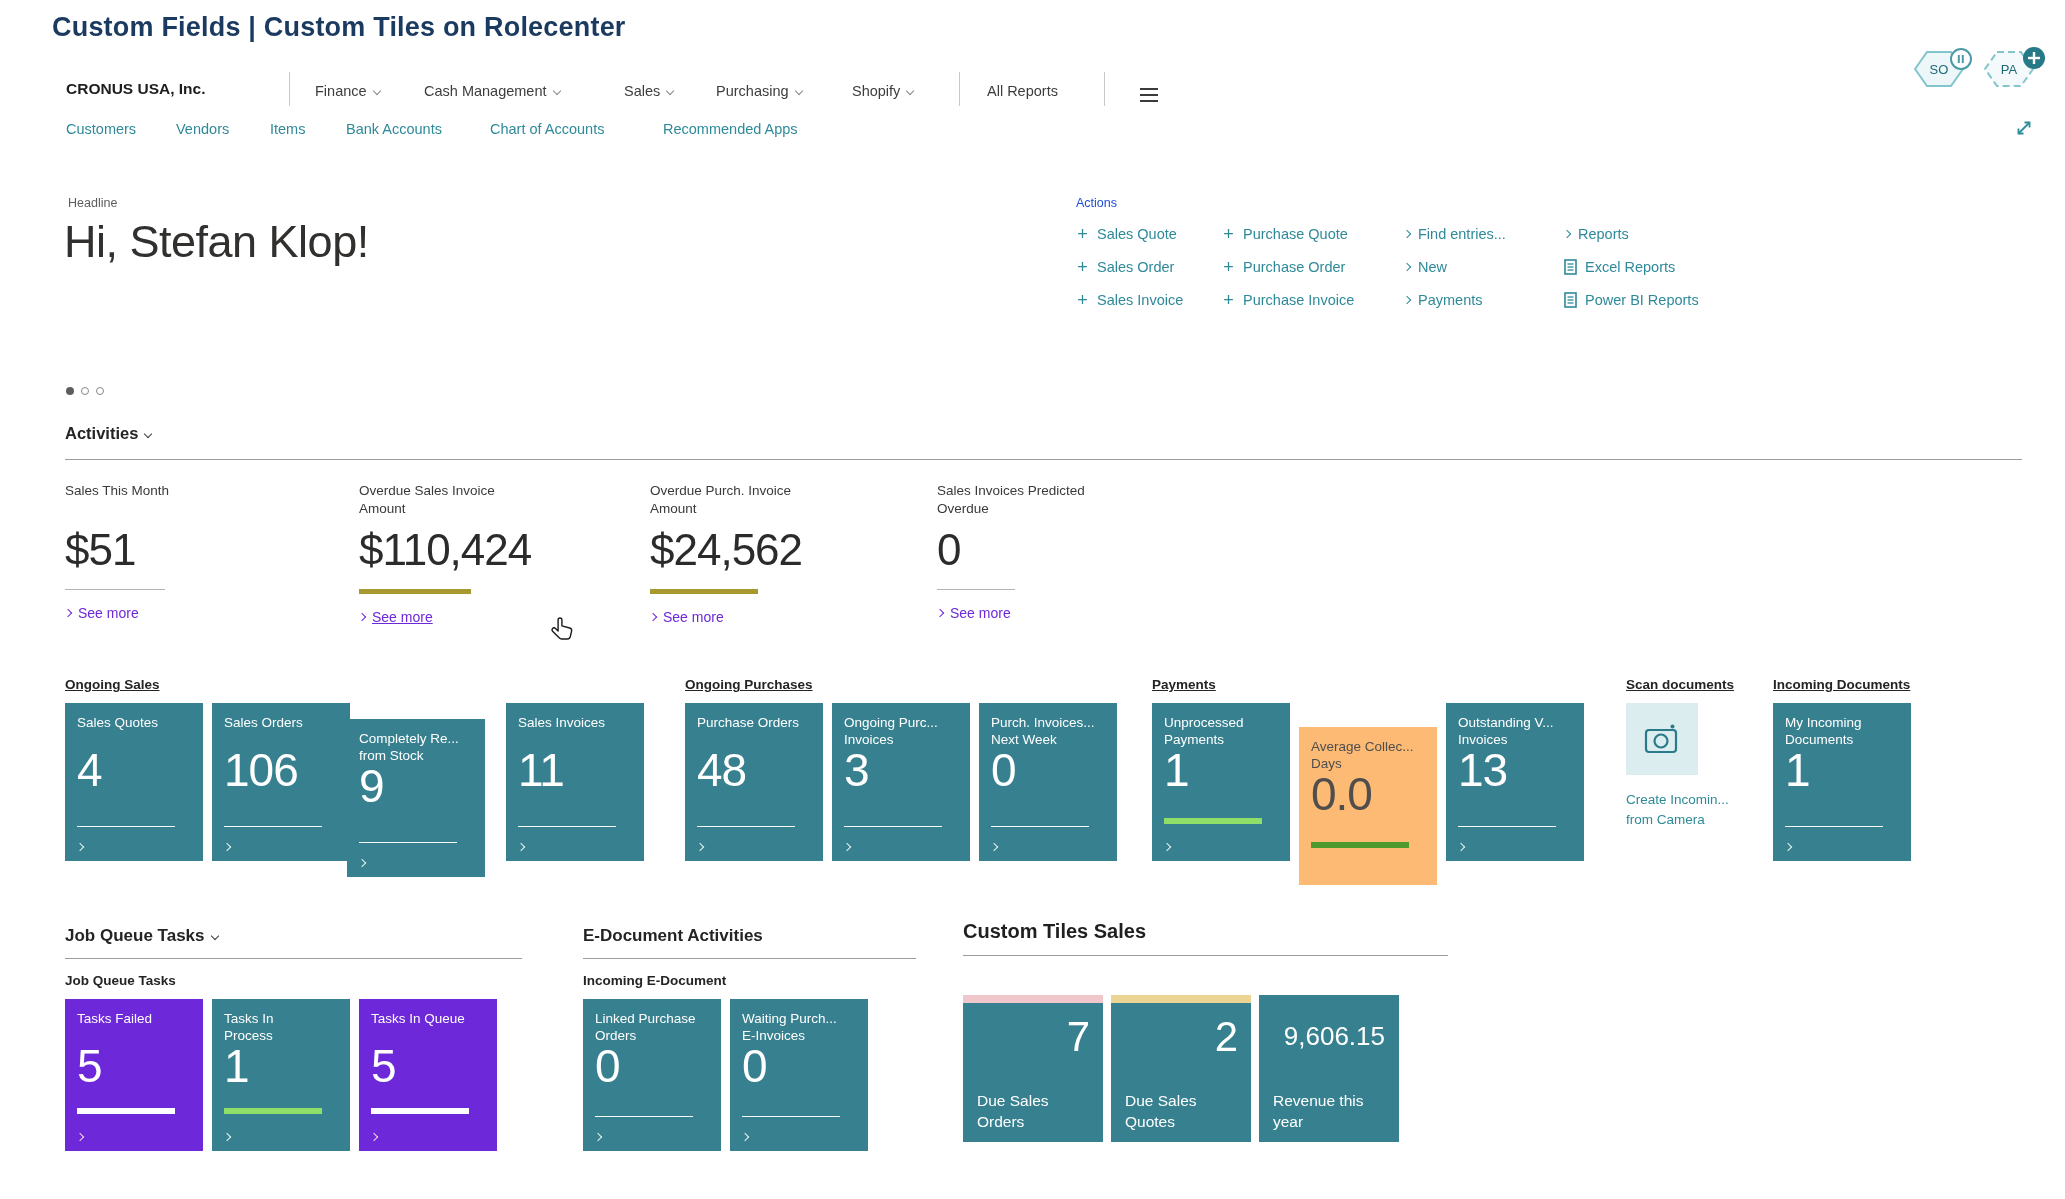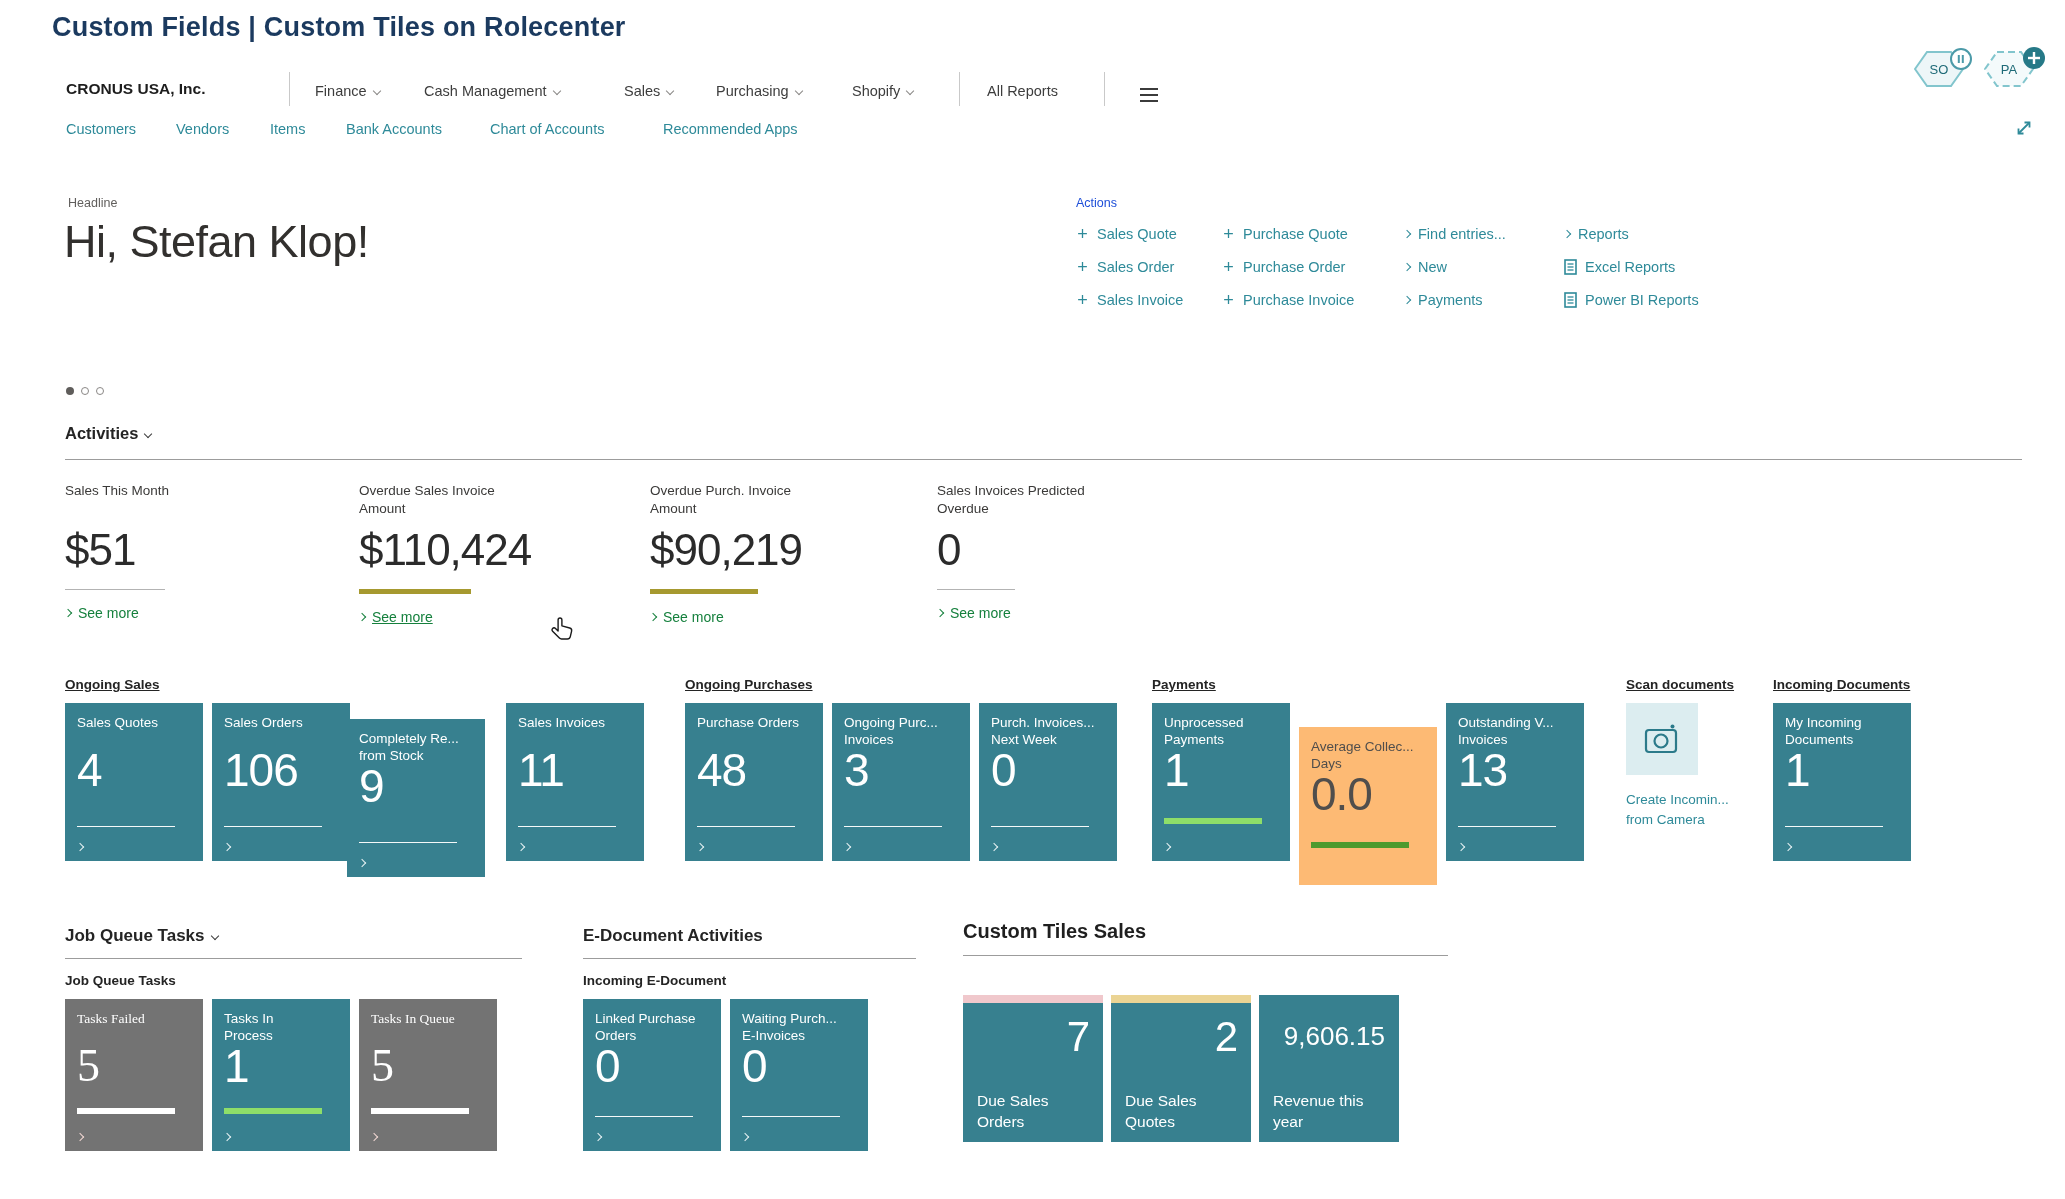--- a/index.html
+++ b/index.html
@@ -42,27 +42,27 @@
   .dot{width:8px;height:8px;border-radius:50%;box-sizing:border-box;cursor:pointer;}
   .dot.filled{background:#5f5d5b;}
   .dot.hollow{border:1.5px solid #8a8886;background:#fff;}
   .sec-title{font-size:16.5px;font-weight:700;color:#242424;white-space:nowrap;}
   .hr{height:0;border-top:1px solid #9c9c9c;}
   .kpi{position:absolute;top:482px;width:270px;}
   .kpi-label{font-size:13.5px;color:#3b3a39;line-height:1.3;white-space:pre-line;height:38px;}
   .kpi-value{font-size:44px;font-weight:300;color:#2b2b2b;letter-spacing:-1px;line-height:52px;margin-top:4px;}
   .kpi-rule{margin-top:13px;background:#b3b3b3;height:1px;}
   .kpi-rule.olive{height:5px;background:#a6992f;}
-  .see-more{margin-top:15px;display:flex;align-items:center;gap:7px;font-size:14px;color:#15803d;cursor:pointer;}
+  .see-more{margin-top:15px;display:flex;align-items:center;gap:7px;font-size:14px;color:#6d28d9;cursor:pointer;}
 
   
   .grp-title{font-size:13.5px;font-weight:700;color:#242424;white-space:nowrap;text-decoration:underline;}
   .tile{position:absolute;width:138px;height:158px;background:#37808f;color:#fff;box-sizing:border-box;padding:11px 12px;cursor:pointer;}
   .tile.short{height:152px;}
-  .tile.red{background:#737373;font-family:Liberation Serif, serif;}
+  .tile.red{background:#6d28d9;}
   .tile.gray{background:#fdba74;color:#504e4c;cursor:default;margin-top:24px;}
   .tile-label{font-size:13.5px;line-height:1.28;white-space:pre-line;}
   .tile-value{position:absolute;left:12px;top:40px;font-size:46px;font-weight:300;letter-spacing:-1px;}
   .tile.gray .tile-value{color:#504e4c;}
   .tile-line{position:absolute;left:12px;bottom:34px;width:98px;height:1px;background:rgba(255,255,255,.95);}
   .tile-bar{position:absolute;left:12px;bottom:37px;width:98px;height:6px;}
   .tile-bar.lime{background:#8ede69;}
   .tile-bar.green{background:#4e9a2d;}
   .tile-bar.white{background:#ffffff;}
   .tile-chev{position:absolute;left:12px;bottom:11px;color:#e8f2f4;}
@@ -246,21 +246,21 @@
     <div class="kpi-value">$110,424</div>
     <div class="kpi-rule olive" style="width:112px;"></div>
     <div class="see-more" style="text-decoration:underline;">
         <span class="cv right small"></span>
         <span>See more</span>
       </div>
   </div>
   <div class="kpi" style="left:650px;">
     <div class="kpi-label">Overdue Purch. Invoice
 Amount</div>
-    <div class="kpi-value">$90,219</div>
+    <div class="kpi-value">$24,562</div>
     <div class="kpi-rule olive" style="width:108px;"></div>
     <div class="see-more">
         <span class="cv right small"></span>
         <span>See more</span>
       </div>
   </div>
   <div class="kpi" style="left:937px;">
     <div class="kpi-label">Sales Invoices Predicted
 Overdue</div>
     <div class="kpi-value">0</div>

